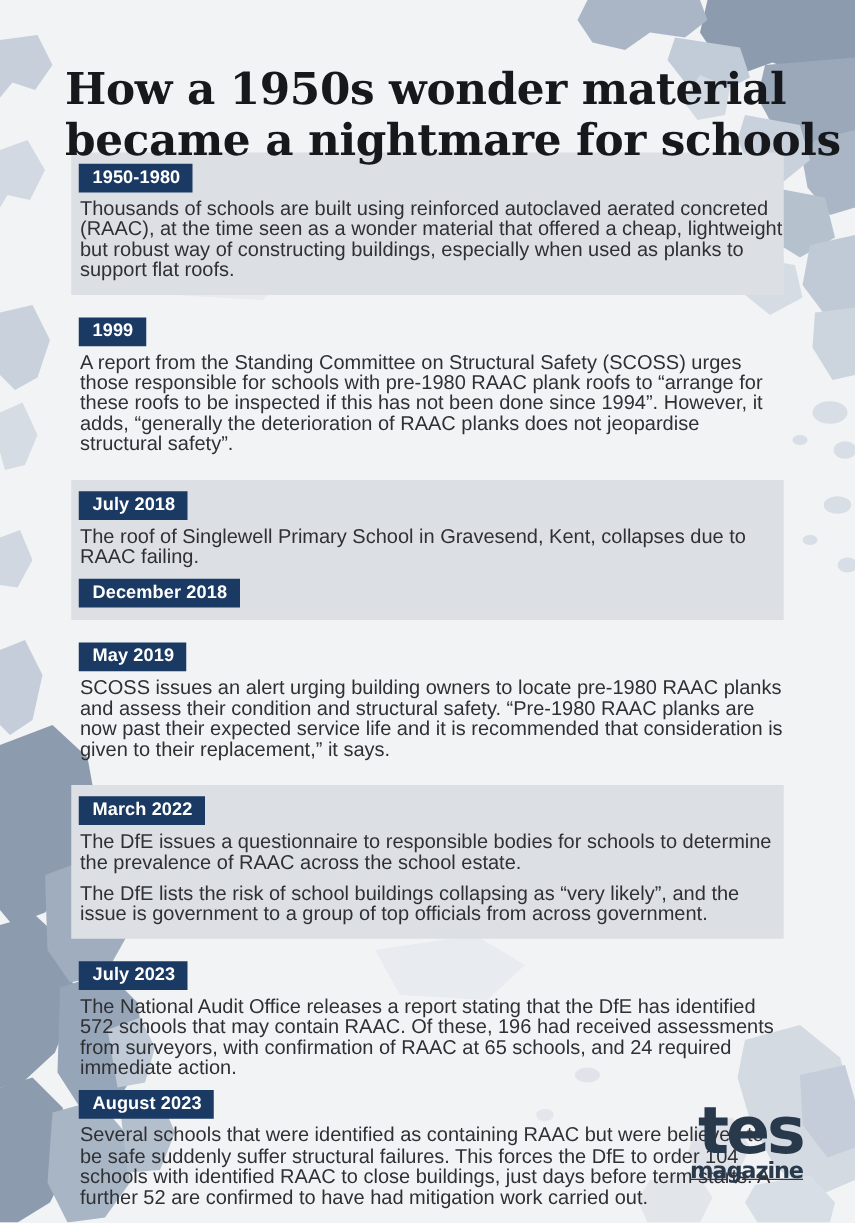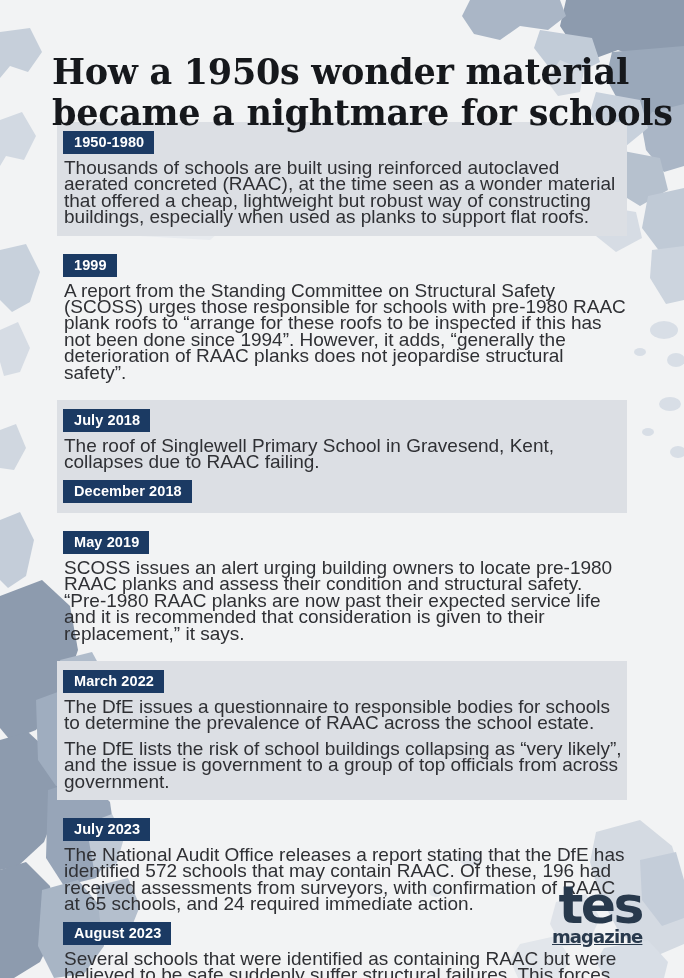--- a/index.html
+++ b/index.html
@@ -91,21 +91,21 @@
     font-weight: bold;
     font-size: 14.5px;
     line-height: 16px;
     letter-spacing: 0.1px;
     white-space: nowrap;
   }
 
   .tl-body {
     margin: 6px 56px 0 64px;
     font-family: "Liberation Sans", sans-serif;
-    font-size: 19px;
+    font-size: 16px;
     line-height: 16.4px;
     color: #2f3034;
   }
 
   
   #logo {
     position: absolute;
     left: 552px;
     top: 878px;
     width: 90px;

